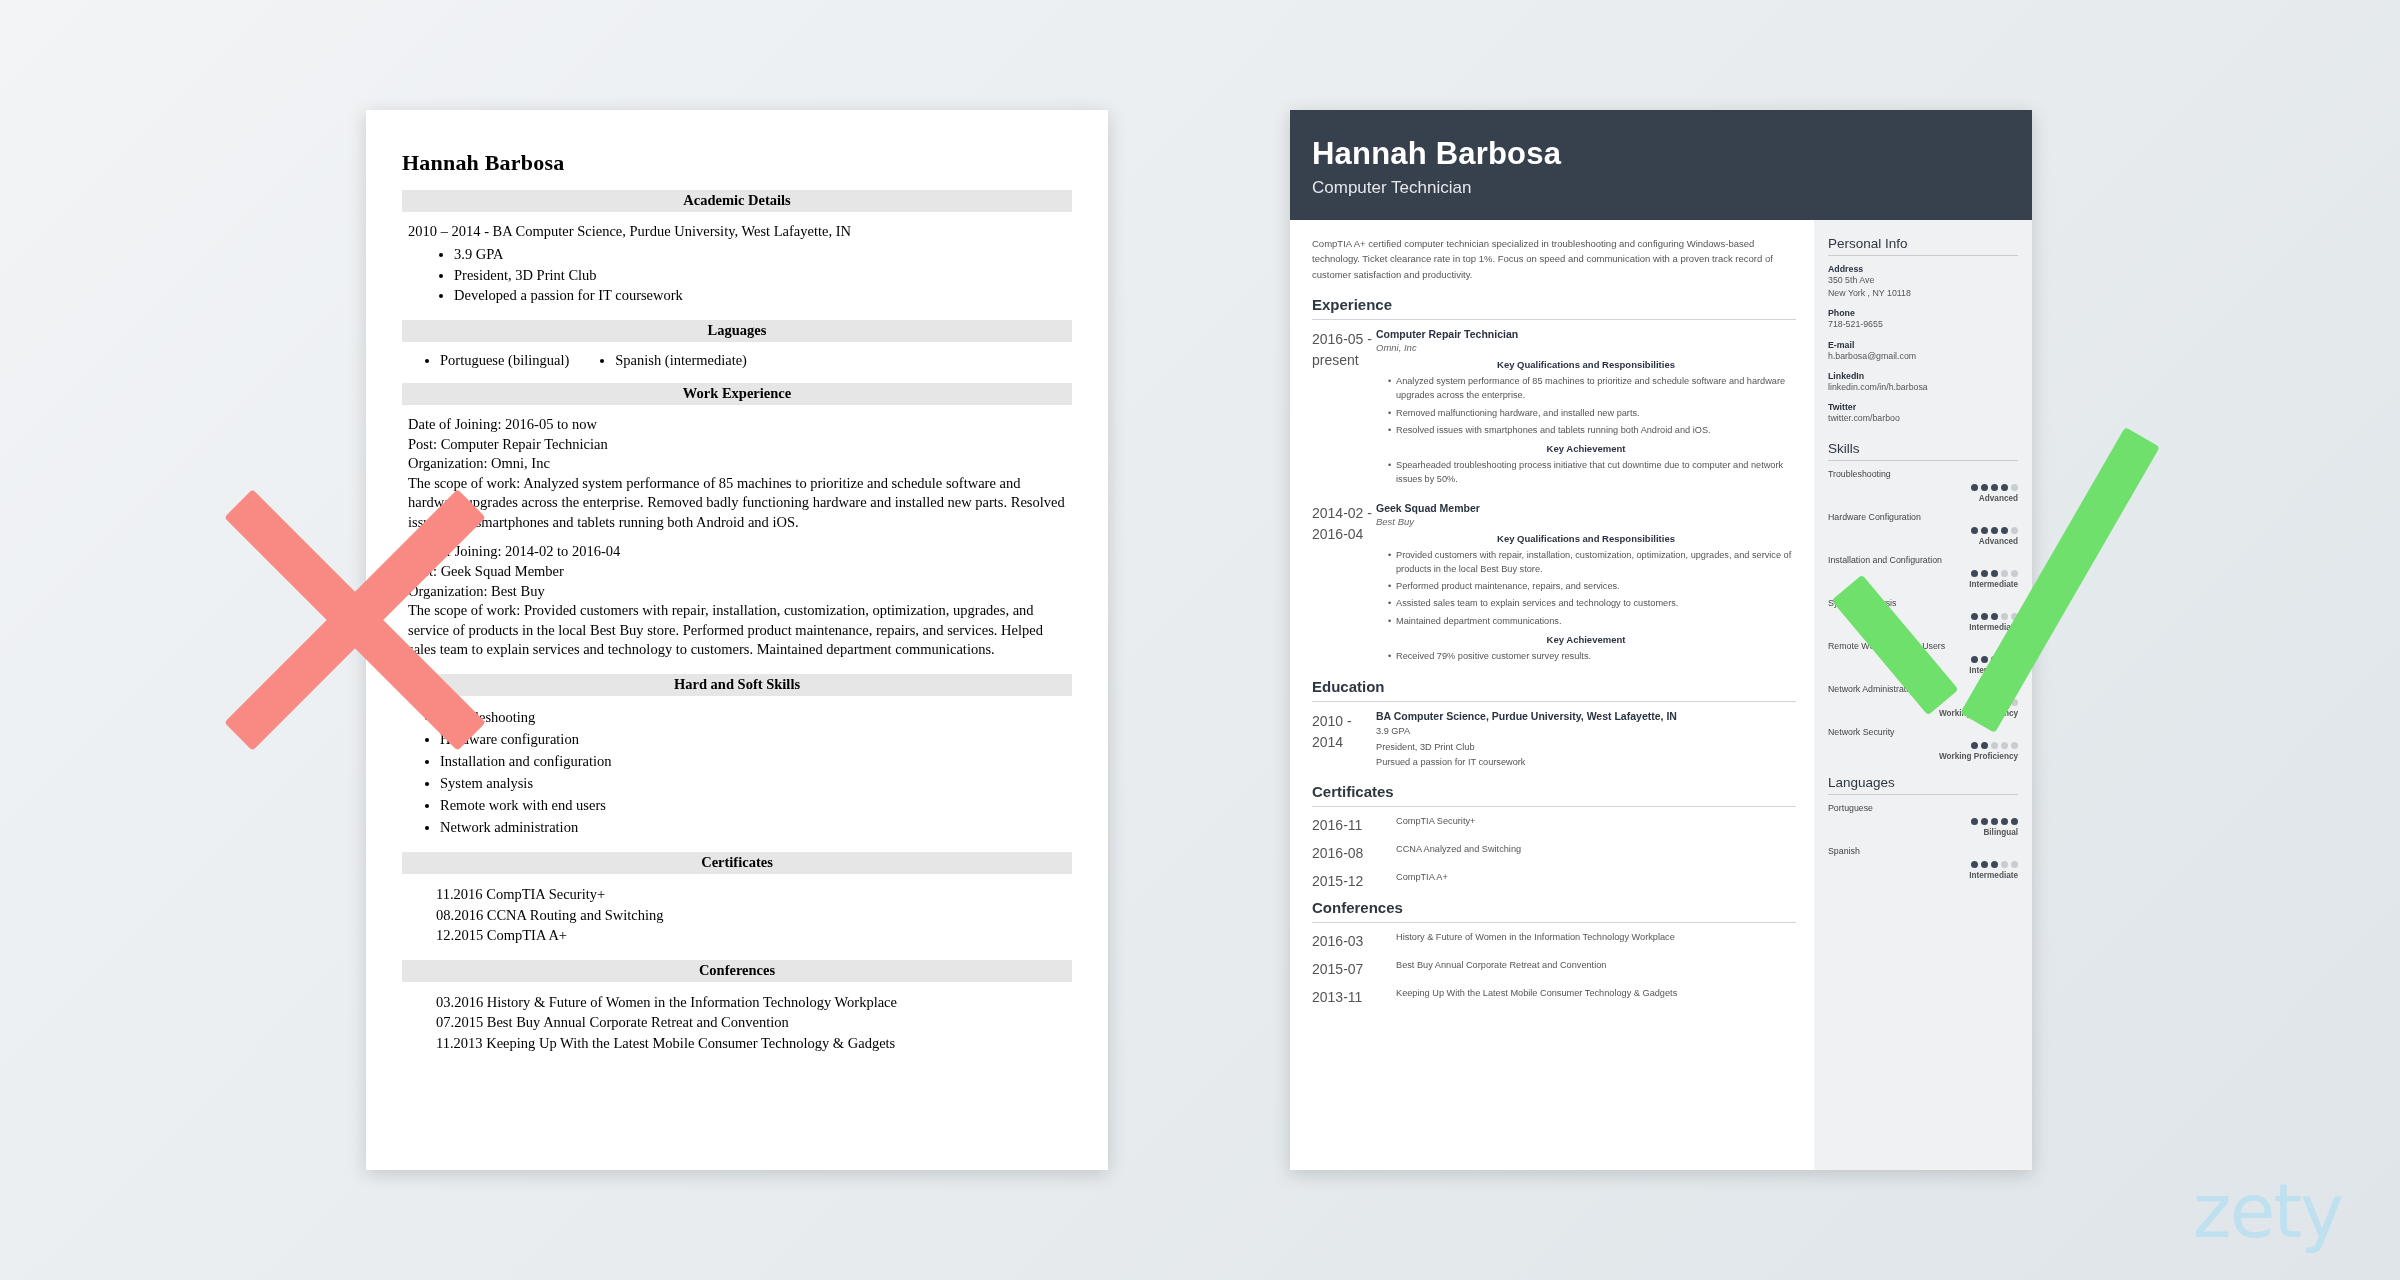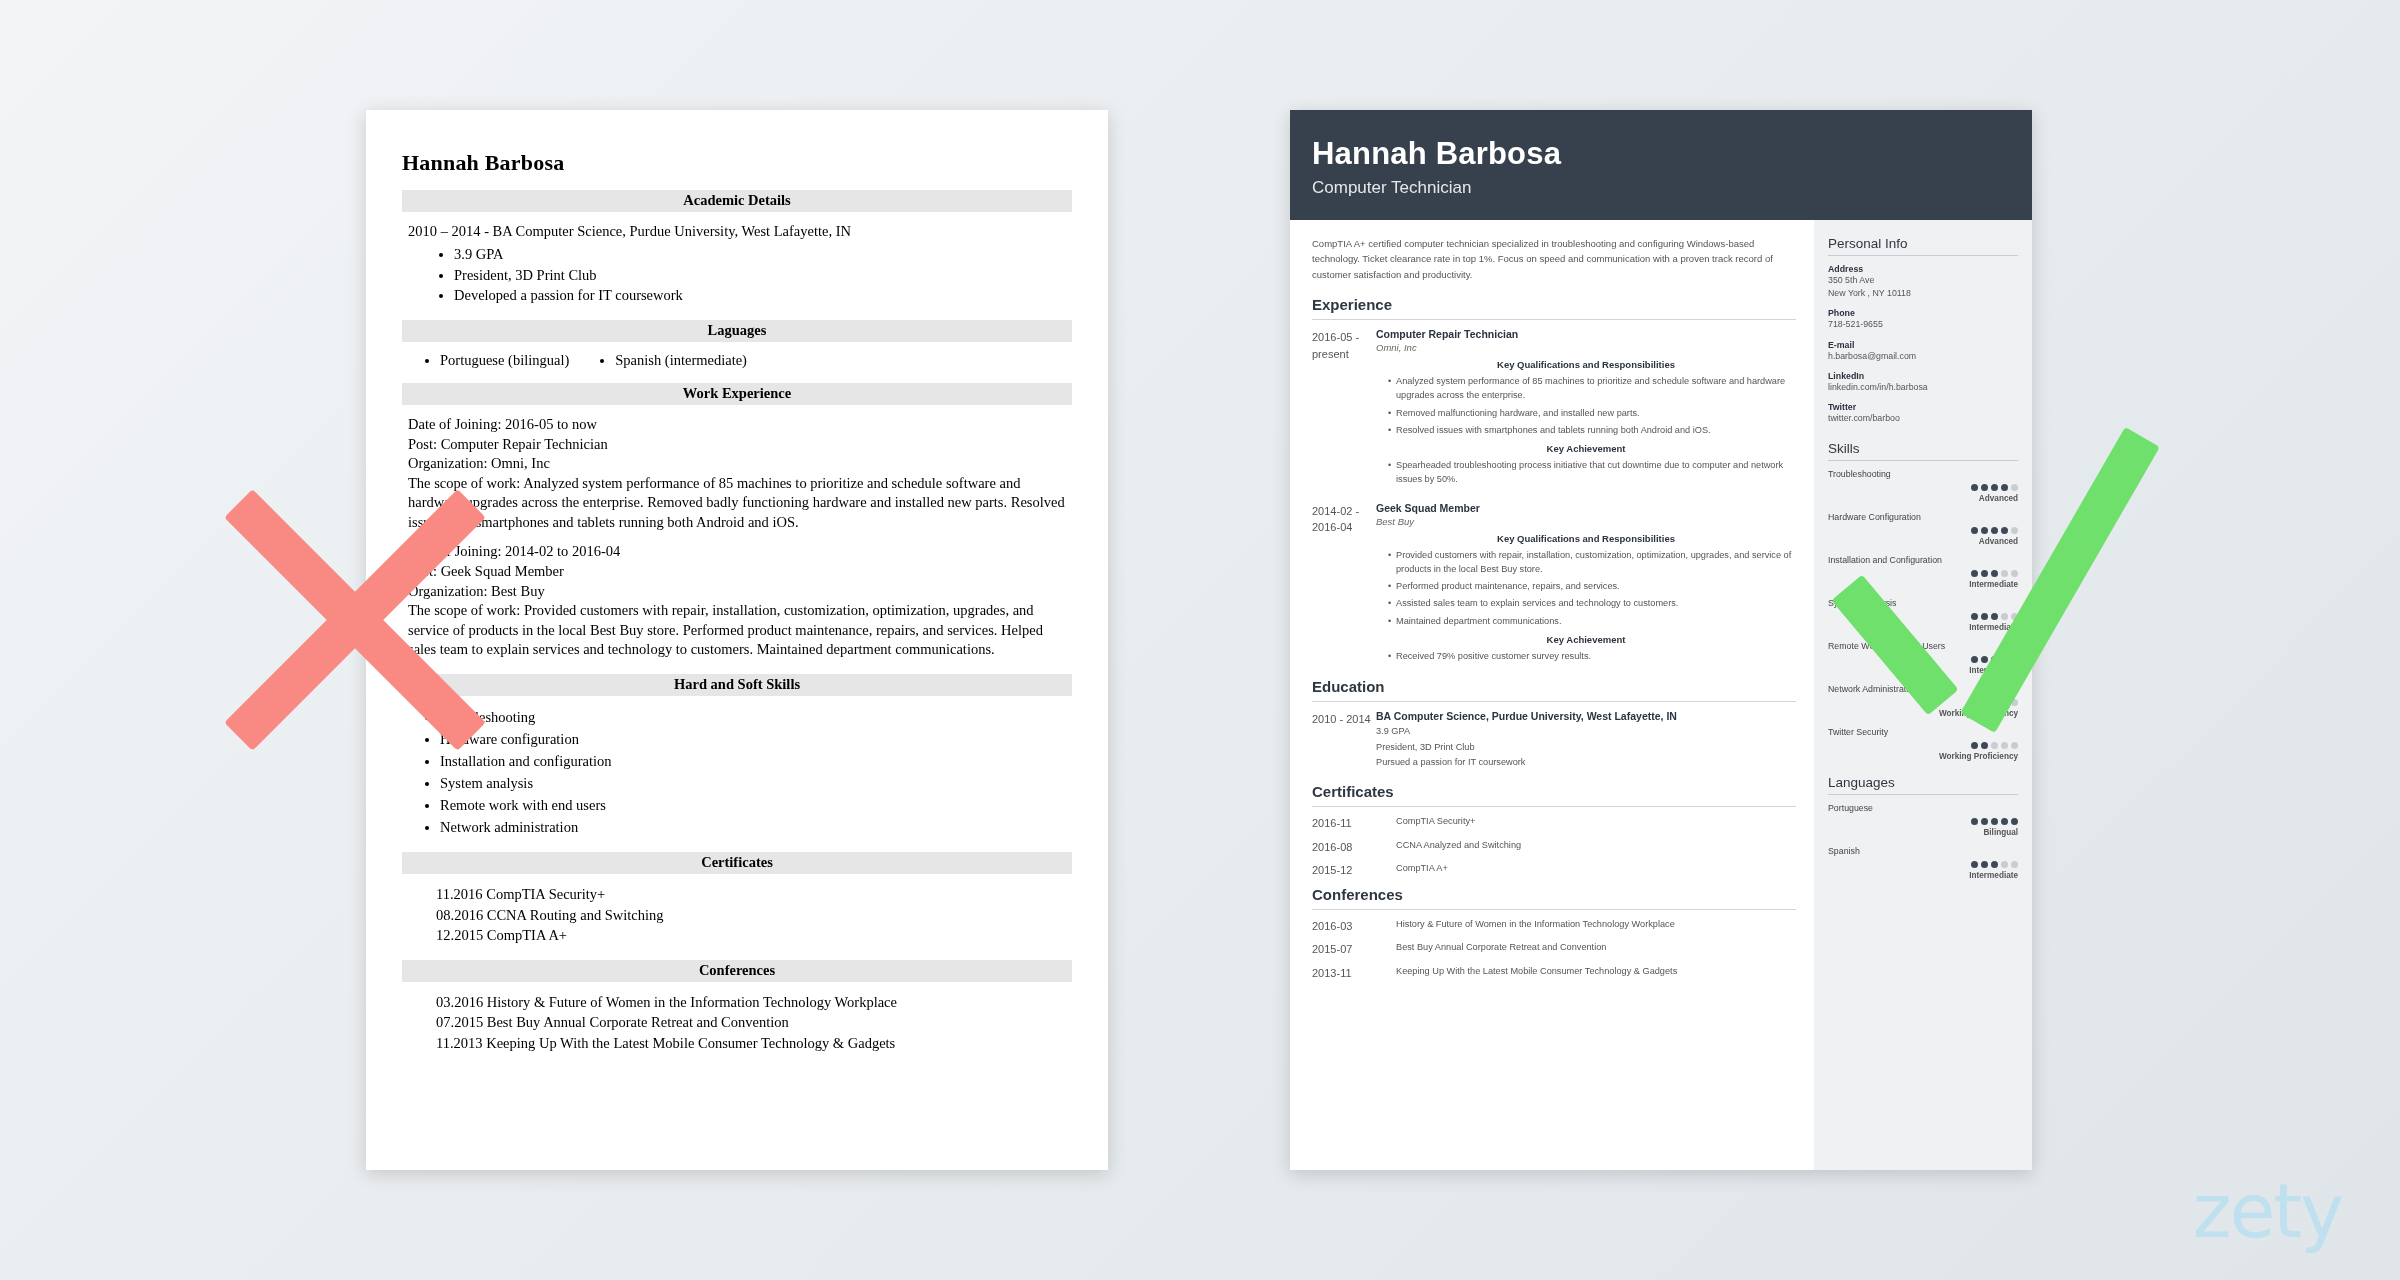--- a/index.html
+++ b/index.html
@@ -161,21 +161,21 @@
     border-bottom: 1px solid #d2d4d8;
     margin: 0 0 8px 0;
   }
   .entry {
     display: flex;
     margin-bottom: 12px;
   }
   .entry-date {
     width: 64px;
     flex: 0 0 64px;
-    font-size: 11px;
+    font-size: 14px;
     color: #555;
     line-height: 1.5;
     padding-top: 1px;
   }
   .entry-body { flex: 1; }
   .entry-title {
     font-size: 10.5px;
     font-weight: bold;
     color: #2c3340;
     margin-bottom: 2px;
@@ -576,21 +576,21 @@
             <div class="skill-meter">
               <span class="dot on"></span>
               <span class="dot on"></span>
               <span class="dot"></span>
               <span class="dot"></span>
               <span class="dot"></span>
             </div>
             <div class="skill-level">Working Proficiency</div>
           </div>
           <div class="skill-row">
-            <div class="skill-name">Twitter Security</div>
+            <div class="skill-name">Network Security</div>
             <div class="skill-meter">
               <span class="dot on"></span>
               <span class="dot on"></span>
               <span class="dot"></span>
               <span class="dot"></span>
               <span class="dot"></span>
             </div>
             <div class="skill-level">Working Proficiency</div>
           </div>
         </div>

